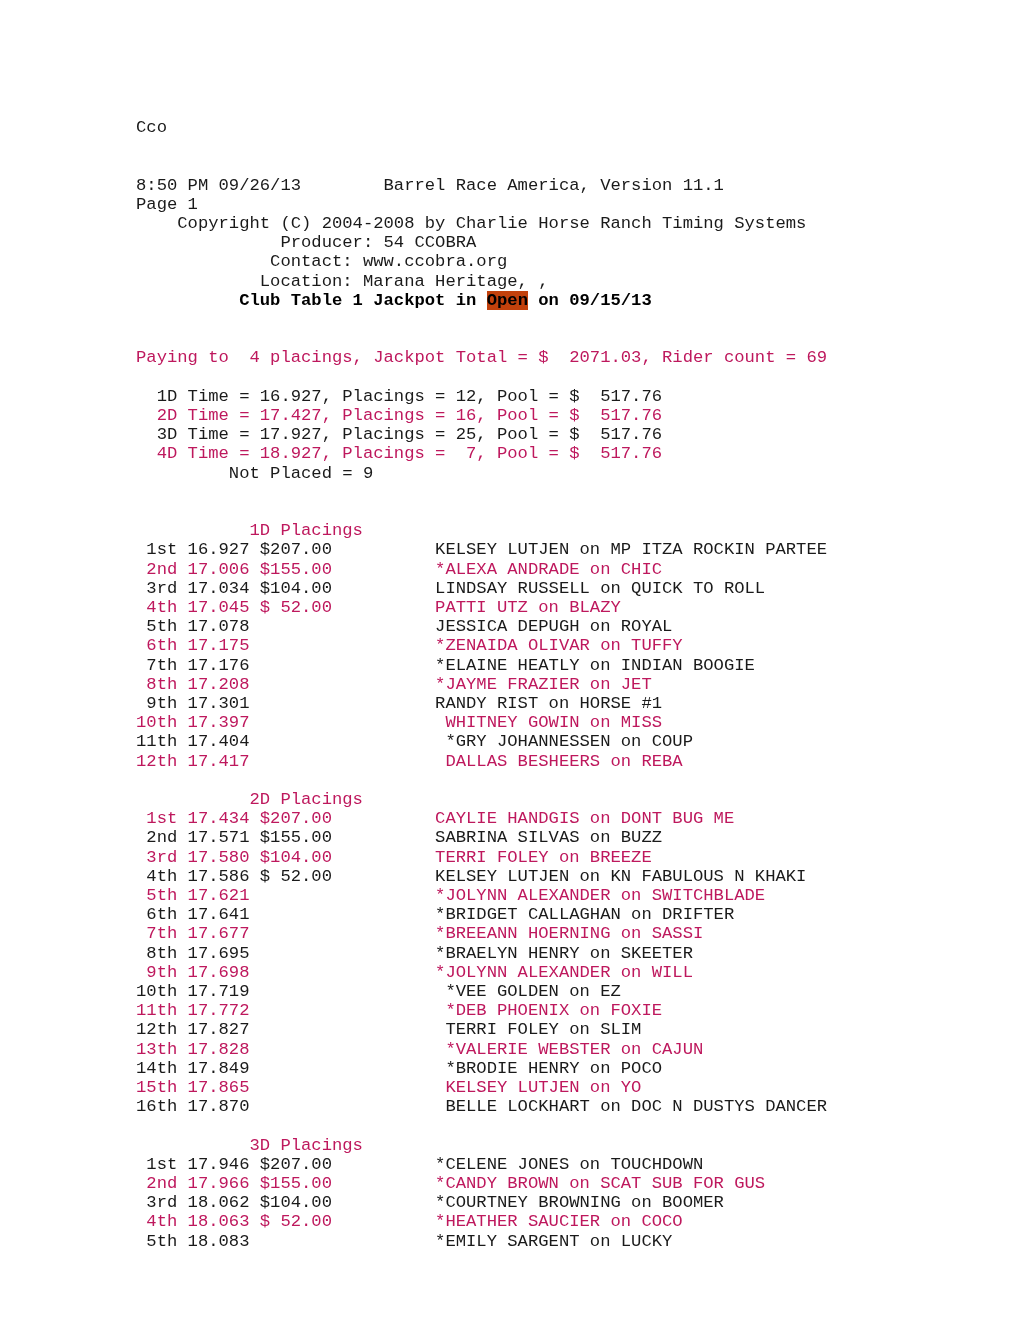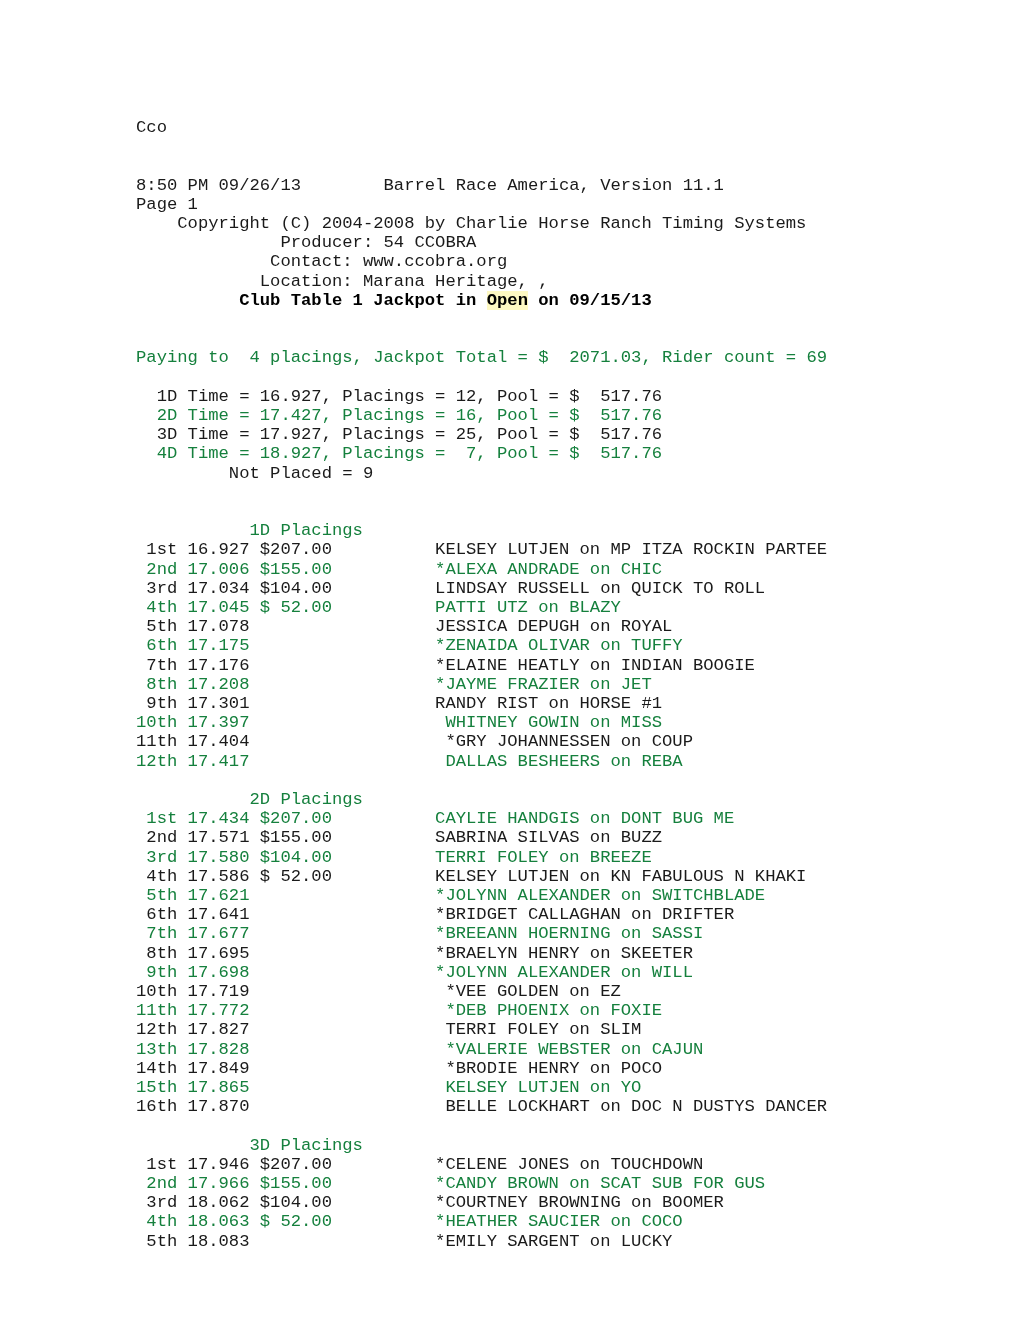--- a/index.html
+++ b/index.html
@@ -19,24 +19,24 @@
   #sheet {
     position: absolute;
     left: 136px;
     top: 118px;
     white-space: pre;
   }
   .line {
     white-space: pre;
     min-height: 19.2px;
   }
-  .blue { color: #15803d; }
+  .blue { color: #be185d; }
   .black { color: #1a1a1a; }
   .hl {
-    background: #fef9c3;
+    background: #c2410c;
     color: #000000;
     font-weight: bold;
   }
   .spacer { height: 19.2px; }
   .title-line { font-weight: bold; color: #000000; }
 </style>
 </head>
 <body>
 
 <div id="sheet"><div class="line black">Cco</div><div class="spacer"></div><div class="spacer"></div><div class="line black">8:50 PM 09/26/13        Barrel Race America, Version 11.1</div><div class="line black">Page 1</div><div class="line black">    Copyright (C) 2004-2008 by Charlie Horse Ranch Timing Systems</div><div class="line black">              Producer: 54 CCOBRA</div><div class="line black">             Contact: www.ccobra.org</div><div class="line black">            Location: Marana Heritage, ,</div><div class="line title-line">          Club Table 1 Jackpot in <span class="hl">Open</span> on 09/15/13</div><div class="spacer"></div><div class="spacer"></div><div class="line blue">Paying to  4 placings, Jackpot Total = $  2071.03, Rider count = 69</div><div class="spacer"></div><div class="line black">  1D Time = 16.927, Placings = 12, Pool = $  517.76</div><div class="line blue">  2D Time = 17.427, Placings = 16, Pool = $  517.76</div><div class="line black">  3D Time = 17.927, Placings = 25, Pool = $  517.76</div><div class="line blue">  4D Time = 18.927, Placings =  7, Pool = $  517.76</div><div class="line black">         Not Placed = 9</div><div class="spacer"></div><div class="spacer"></div><div class="line blue">           1D Placings</div><div class="line black"> 1st 16.927 $207.00          KELSEY LUTJEN on MP ITZA ROCKIN PARTEE</div><div class="line blue"> 2nd 17.006 $155.00          *ALEXA ANDRADE on CHIC</div><div class="line black"> 3rd 17.034 $104.00          LINDSAY RUSSELL on QUICK TO ROLL</div><div class="line blue"> 4th 17.045 $ 52.00          PATTI UTZ on BLAZY</div><div class="line black"> 5th 17.078                  JESSICA DEPUGH on ROYAL</div><div class="line blue"> 6th 17.175                  *ZENAIDA OLIVAR on TUFFY</div><div class="line black"> 7th 17.176                  *ELAINE HEATLY on INDIAN BOOGIE</div><div class="line blue"> 8th 17.208                  *JAYME FRAZIER on JET</div><div class="line black"> 9th 17.301                  RANDY RIST on HORSE #1</div><div class="line blue">10th 17.397                   WHITNEY GOWIN on MISS</div><div class="line black">11th 17.404                   *GRY JOHANNESSEN on COUP</div><div class="line blue">12th 17.417                   DALLAS BESHEERS on REBA</div><div class="spacer"></div><div class="line blue">           2D Placings</div><div class="line blue"> 1st 17.434 $207.00          CAYLIE HANDGIS on DONT BUG ME</div><div class="line black"> 2nd 17.571 $155.00          SABRINA SILVAS on BUZZ</div><div class="line blue"> 3rd 17.580 $104.00          TERRI FOLEY on BREEZE</div><div class="line black"> 4th 17.586 $ 52.00          KELSEY LUTJEN on KN FABULOUS N KHAKI</div><div class="line blue"> 5th 17.621                  *JOLYNN ALEXANDER on SWITCHBLADE</div><div class="line black"> 6th 17.641                  *BRIDGET CALLAGHAN on DRIFTER</div><div class="line blue"> 7th 17.677                  *BREEANN HOERNING on SASSI</div><div class="line black"> 8th 17.695                  *BRAELYN HENRY on SKEETER</div><div class="line blue"> 9th 17.698                  *JOLYNN ALEXANDER on WILL</div><div class="line black">10th 17.719                   *VEE GOLDEN on EZ</div><div class="line blue">11th 17.772                   *DEB PHOENIX on FOXIE</div><div class="line black">12th 17.827                   TERRI FOLEY on SLIM</div><div class="line blue">13th 17.828                   *VALERIE WEBSTER on CAJUN</div><div class="line black">14th 17.849                   *BRODIE HENRY on POCO</div><div class="line blue">15th 17.865                   KELSEY LUTJEN on YO</div><div class="line black">16th 17.870                   BELLE LOCKHART on DOC N DUSTYS DANCER</div><div class="spacer"></div><div class="line blue">           3D Placings</div><div class="line black"> 1st 17.946 $207.00          *CELENE JONES on TOUCHDOWN</div><div class="line blue"> 2nd 17.966 $155.00          *CANDY BROWN on SCAT SUB FOR GUS</div><div class="line black"> 3rd 18.062 $104.00          *COURTNEY BROWNING on BOOMER</div><div class="line blue"> 4th 18.063 $ 52.00          *HEATHER SAUCIER on COCO</div><div class="line black"> 5th 18.083                  *EMILY SARGENT on LUCKY</div></div>

